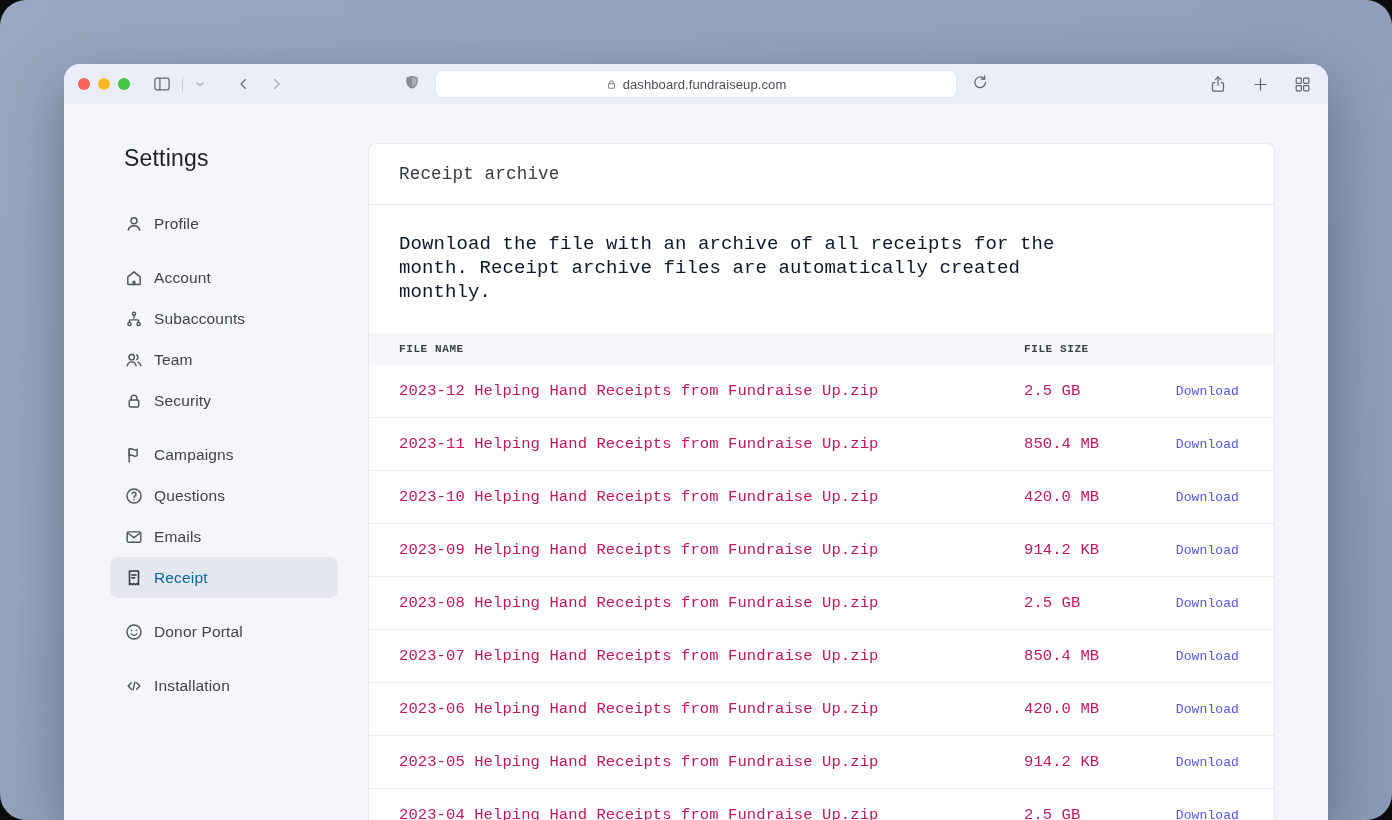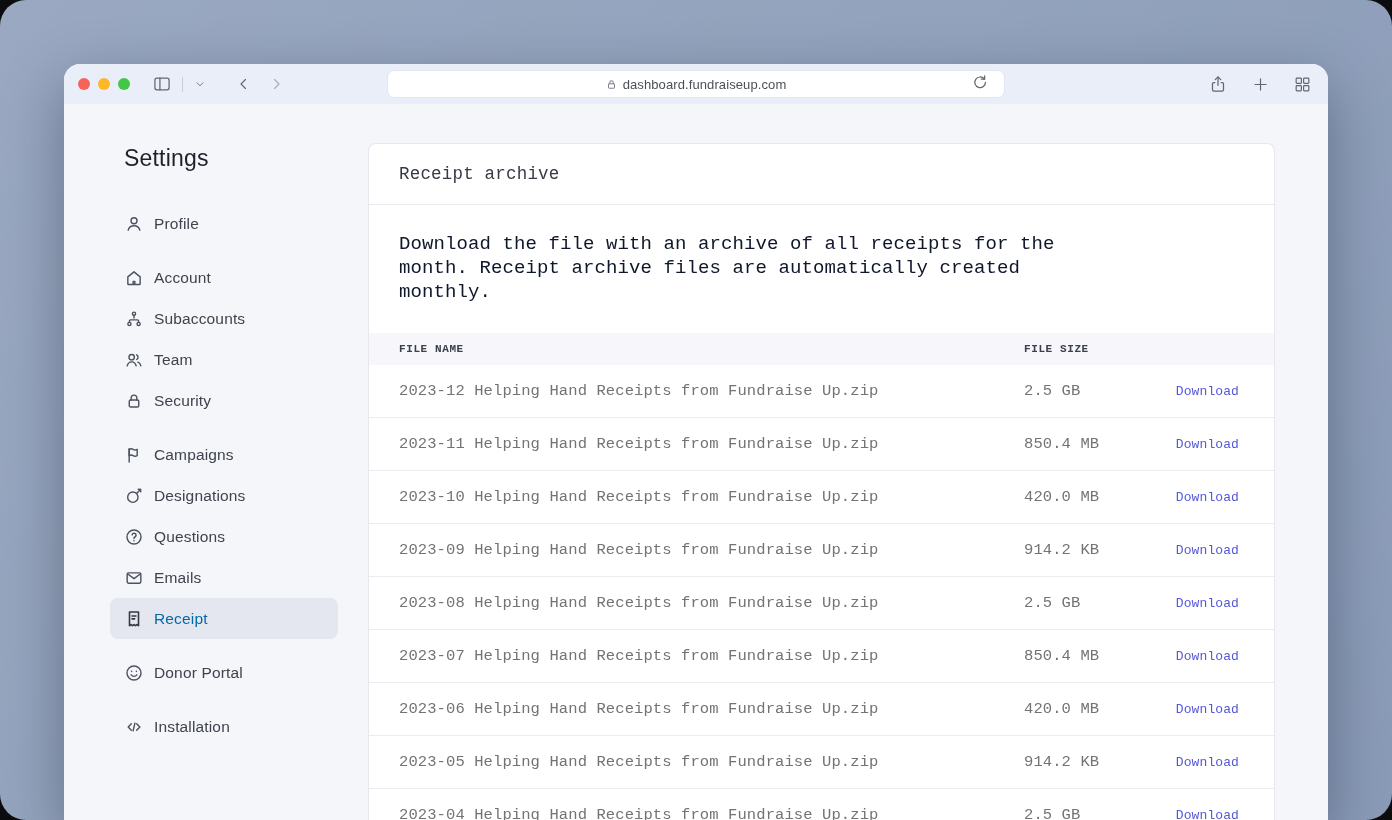--- a/index.html
+++ b/index.html
@@ -16,21 +16,21 @@
   
   .toolbar { position:relative; height:40px; background:#e9eef9; display:flex; align-items:center; }
   .traffic { display:flex; gap:8px; margin-left:14px; }
   .dot { width:12px; height:12px; border-radius:50%; }
   .tb-ic { color:#62666e; display:flex; align-items:center; justify-content:center; }
   .tb-ic svg { fill:none; stroke:currentColor; stroke-width:1.5; stroke-linecap:round; stroke-linejoin:round; }
   .tb-ic.dim { color:#a7acb6; }
   .nav-cluster { display:flex; align-items:center; gap:10px; margin-left:22px; }
   .vsep { width:1px; height:15px; background:#c7ccd7; }
   .url-wrap { position:absolute; left:50%; top:7px; transform:translateX(-50%);
-              width:616px; height:26px; background:#ffffff; border-radius:6px;
+              width:520px; height:26px; background:#ffffff; border-radius:6px;
               display:flex; align-items:center; justify-content:center; gap:6px;
               box-shadow:0 0 0 .5px rgba(0,0,0,.06); }
   .url-text { font-size:13px; color:#4b5058; letter-spacing:.1px; }
   .shield { position:absolute; left:calc(50% - 260px - 34px); top:9px; }
   .reload { position:absolute; left:calc(50% + 260px + 14px); top:9px; }
   .right-cluster { position:absolute; right:16px; top:0; height:40px; display:flex; align-items:center; gap:23px; }
 
   
   .content { display:flex; height:716px; background:#f5f6fa;margin-left:8px; }
 
@@ -51,21 +51,21 @@
   .card-head { height:61px; display:flex; align-items:center; padding:0 30px; border-bottom:1px solid #e8e8ee; }
   .card-title { font-size:17.5px; color:#363b44; letter-spacing:.2px; }
   .card-desc { padding:27px 30px 29px 30px; font-size:19px; line-height:24px; color:#0f172a;
                max-width:740px; letter-spacing:.1px; }
 
   .thead { height:32px; background:#f6f6fb; display:grid; grid-template-columns:625px 1fr auto;
            align-items:center; padding:0 35px 0 30px; }
   .th { font-size:11px; font-weight:700; letter-spacing:.6px; color:#3b404b; }
   .trow { height:53px; display:grid; grid-template-columns:625px 1fr auto; align-items:center;
           padding:0 35px 0 30px; border-bottom:1px solid #ebebf1; background:#fff; }
-  .td-name, .td-size { font-size:15.5px; color:#737373; letter-spacing:.1px; }
+  .td-name, .td-size { font-size:15.5px; color:#be185d; letter-spacing:.1px; }
   .td-action a { font-size:13px; font-weight:500; text-decoration:none; letter-spacing:.1px; }
 
   .hidden-defs { position:absolute; width:0; height:0; overflow:hidden; }
 </style>
 </head>
 <body>
 
 <svg class="hidden-defs" aria-hidden="true">
   <defs>
     <symbol id="sym-profile" viewBox="0 0 24 24">
@@ -261,26 +261,20 @@
             </div>
             <div class="nav-group">
               <div class="nav-item">
                 <svg>
                   <use href="#sym-campaigns"></use>
                 </svg>
                 <span class="lbl">Campaigns</span>
               </div>
               <div class="nav-item">
                 <svg>
-                  <use href="#sym-designations"></use>
-                </svg>
-                <span class="lbl">Designations</span>
-              </div>
-              <div class="nav-item">
-                <svg>
                   <use href="#sym-questions"></use>
                 </svg>
                 <span class="lbl">Questions</span>
               </div>
               <div class="nav-item">
                 <svg>
                   <use href="#sym-emails"></use>
                 </svg>
                 <span class="lbl">Emails</span>
               </div>

